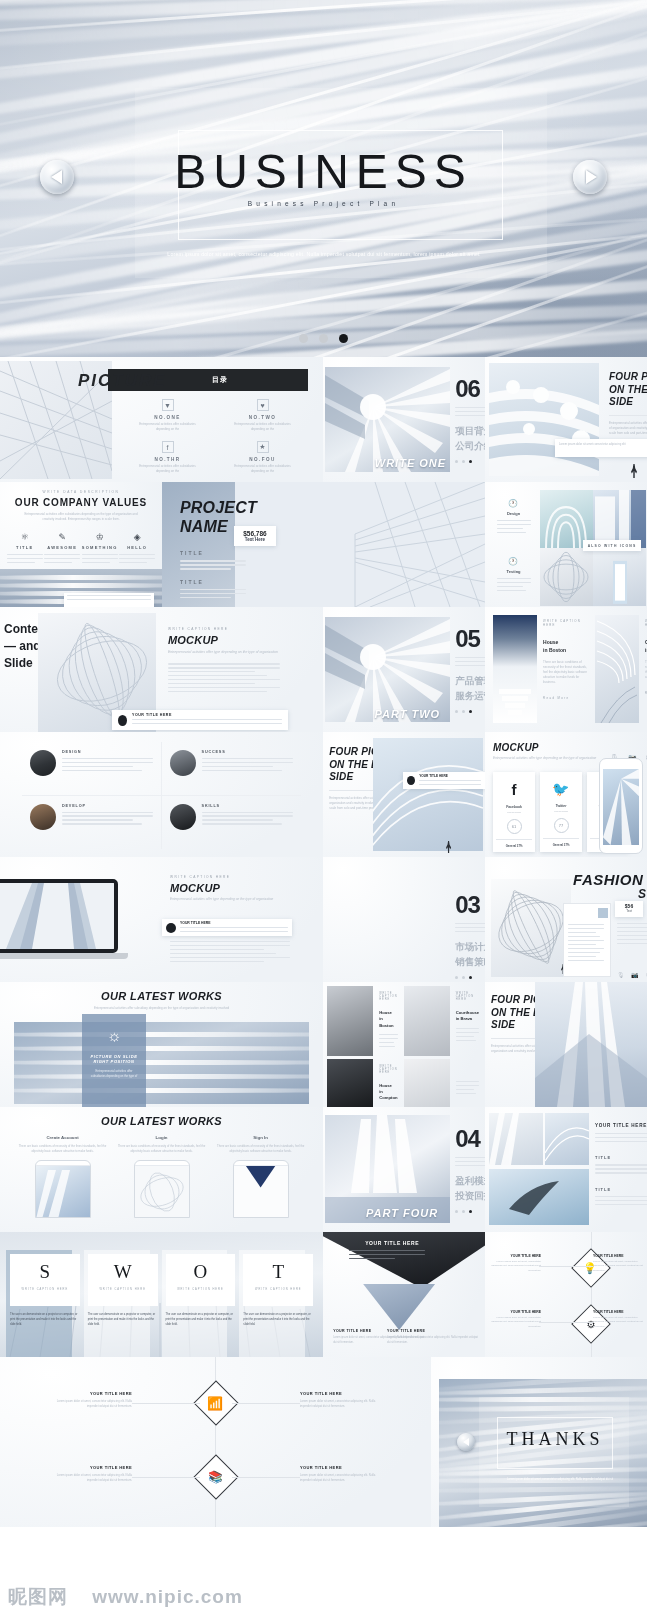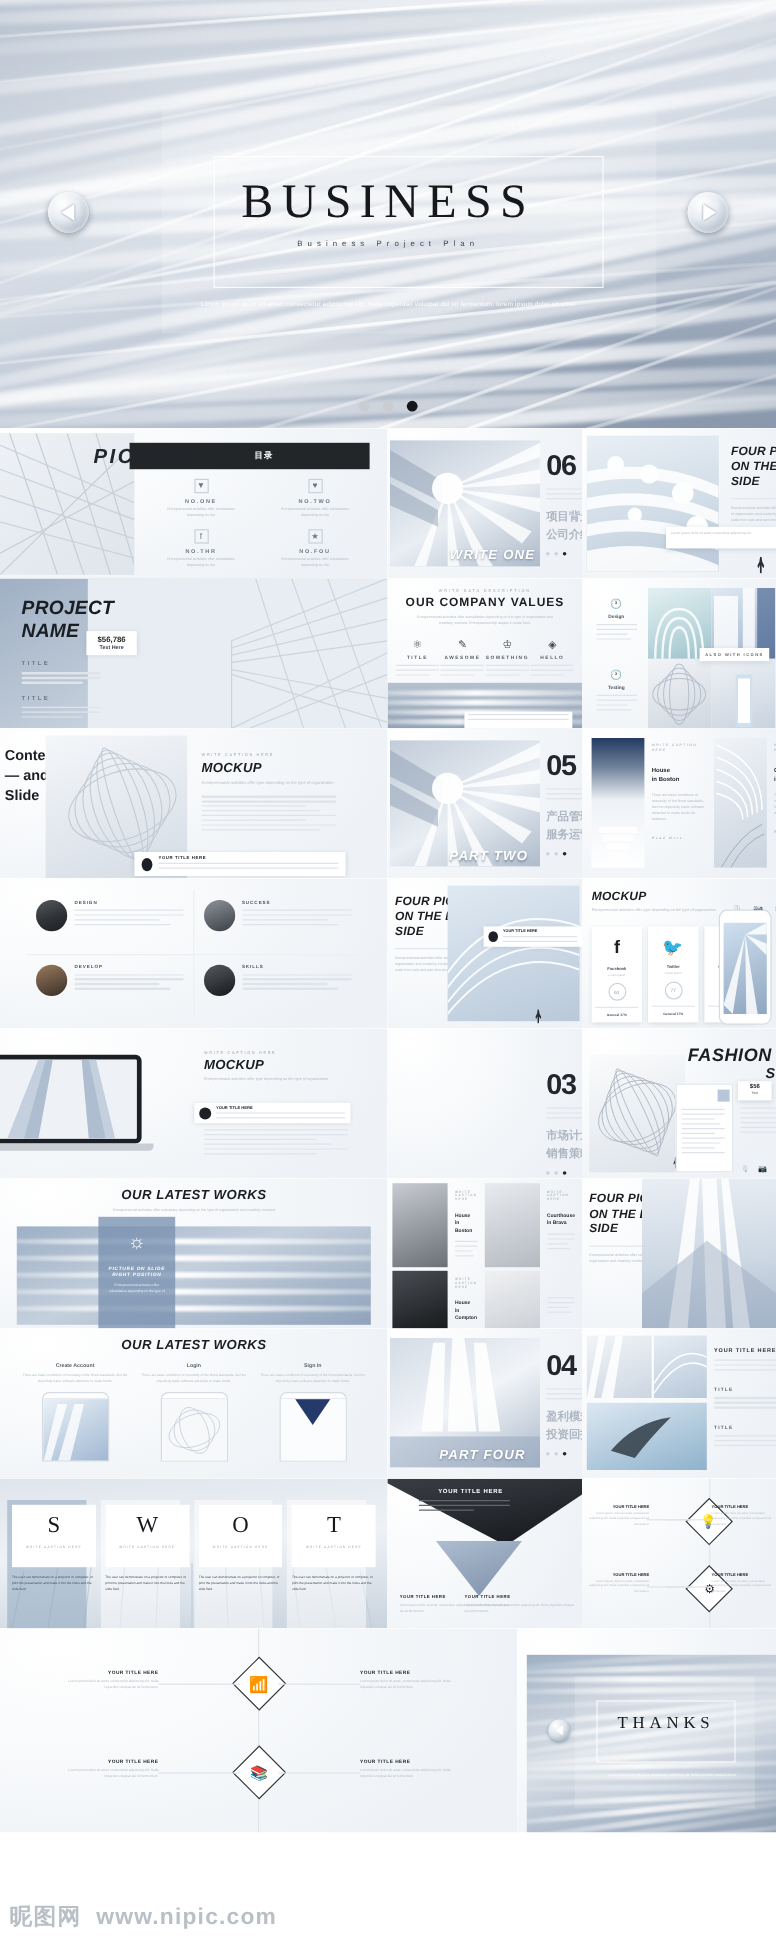--- a/index.html
+++ b/index.html
@@ -17,21 +17,21 @@
         background:linear-gradient(90deg,rgba(255,255,255,0),rgba(255,255,255,1) 45%,rgba(255,255,255,0));
         filter:blur(.6px); border-radius:50%; }
   .hero .shade { position:absolute; inset:0;
         background:radial-gradient(120% 80% at 25% 20%, rgba(255,255,255,.28), rgba(255,255,255,0) 60%),
                    radial-gradient(90% 70% at 85% 90%, rgba(90,110,135,.35), rgba(0,0,0,0) 65%); }
   .hero-panel { position:absolute; left:135px; top:88px; width:412px; height:190px;
         background:rgba(255,255,255,.16); }
   .hero-box { position:absolute; left:178px; top:130px; width:325px; height:110px;
         border:1px solid rgba(255,255,255,.85); }
   .hero-title { position:absolute; left:0; right:0; top:148px; text-align:center;
-        font-family:Liberation Serif, serif; font-size:40px; letter-spacing:7px; color:#16181c; line-height:1; }
+        font-family:Liberation Sans, sans-serif; font-size:48px; letter-spacing:7px; color:#16181c; line-height:1; }
   .hero-sub { position:absolute; left:0; right:0; top:200px; text-align:center;
         font-size:6.5px; letter-spacing:4.2px; color:#3b4450; }
   .hero-body { position:absolute; left:150px; right:150px; top:250px; text-align:center;
         font-size:5.2px; line-height:1.9; color:#ffffff; letter-spacing:.2px; }
   .navbtn { position:absolute; top:160px; width:34px; height:34px; border-radius:50%;
         background:radial-gradient(circle at 34% 28%, #ffffff 0%, #e8edf2 40%, #b9c3cf 72%, #8d99a8 100%);
         box-shadow:0 2px 5px rgba(40,55,75,.45), inset 0 0 4px rgba(255,255,255,.9);
         display:flex; align-items:center; justify-content:center; }
   .navbtn.left { left:40px; } .navbtn.right { right:40px; }
   .navbtn i { display:block; width:0;height:0; }
@@ -274,20 +274,81 @@
 ON THE LEFT
 SIDE</div>
       <div class="line" style="height:1px;width:80px;margin:6px 0 5px"></div>
       <div class="txt micro" style="font-size:3px">Entrepreneurial activities offer subsidiaries depending on the type of organization and creativity involved. Entrepreneurship ranges in scale from solo and part-time projects to large-scale undertakings.</div>
     </div>
     <div style="position:absolute;right:10px;bottom:4px;width:6px;height:14px;background:#2b2f35;clip-path:polygon(40% 0,60% 0,70% 30%,100% 55%,85% 68%,62% 50%,62% 100%,38% 100%,38% 50%,15% 68%,0 55%,30% 30%)"></div>
   </div>
 </div>
 
 <div class="row">
+  <div class="s w1 h">
+    <div class="lightbg"></div>
+    <div style="position:absolute;left:0;right:0;top:8px;text-align:center">
+      <div class="cap" style="font-size:3.2px;letter-spacing:1.6px">WRITE DATA DESCRIPTION</div>
+      <div style="font-size:10px;font-weight:bold;letter-spacing:.8px;color:#1b1e23;margin-top:3px">OUR COMPANY VALUES</div>
+      <div class="txt micro" style="font-size:3px;padding:4px 22px 0">Entrepreneurial activities offer subsidiaries depending on the type of organization and creativity involved. Entrepreneurship ranges in scale from.</div>
+    </div>
+    <div style="position:absolute;left:6px;right:6px;top:50px;display:flex">
+      <div style="flex:1;text-align:center">
+        <div style="font-size:9px;color:#444b54">⚛</div>
+        <div class="cap" style="font-size:4px;font-weight:bold;color:#535a63;letter-spacing:1.3px;margin-top:3px">TITLE</div>
+        <div class="fakelines" style="width:36px;margin:4px auto 0">
+              <i></i>
+              <i></i>
+              <i></i>
+            </div>
+      </div>
+      <div style="flex:1;text-align:center">
+        <div style="font-size:9px;color:#444b54">✎</div>
+        <div class="cap" style="font-size:4px;font-weight:bold;color:#535a63;letter-spacing:1.3px;margin-top:3px">AWESOME</div>
+        <div class="fakelines" style="width:36px;margin:4px auto 0">
+              <i></i>
+              <i></i>
+              <i></i>
+            </div>
+      </div>
+      <div style="flex:1;text-align:center">
+        <div style="font-size:9px;color:#444b54">♔</div>
+        <div class="cap" style="font-size:4px;font-weight:bold;color:#535a63;letter-spacing:1.3px;margin-top:3px">SOMETHING</div>
+        <div class="fakelines" style="width:36px;margin:4px auto 0">
+              <i></i>
+              <i></i>
+              <i></i>
+            </div>
+      </div>
+      <div style="flex:1;text-align:center">
+        <div style="font-size:9px;color:#444b54">◈</div>
+        <div class="cap" style="font-size:4px;font-weight:bold;color:#535a63;letter-spacing:1.3px;margin-top:3px">HELLO</div>
+        <div class="fakelines" style="width:36px;margin:4px auto 0">
+              <i></i>
+              <i></i>
+              <i></i>
+            </div>
+      </div>
+    </div>
+    <div style="position:absolute;left:0;right:0;bottom:0;height:38px;background:linear-gradient(180deg,#b5c1cf,#93a3b7);overflow:hidden">
+      <div class="wavy">
+        <em style="top:6px"></em>
+            <em style="top:14px"></em>
+            <em style="top:22px"></em>
+            <em style="top:30px"></em>
+      </div>
+      <div class="chip" style="position:absolute;left:64px;bottom:0;width:90px;height:14px;padding:2px 3px">
+        <div class="fakelines" style="width:84px">
+              <i></i>
+              <i></i>
+            </div>
+      </div>
+    </div>
+  </div>
+
   <div class="s w2 h">
     <div class="bluebg"></div>
     <svg style="position:absolute;right:0;top:0" width="250" height="125" viewBox="0 0 250 125">
       <rect width="250" height="125" fill="#e8edf3"></rect>
       <g stroke="#cbd4de" stroke-width="1" fill="none">
         <path d="M250 0 L120 52"></path>
             <path d="M250 16 L120 58"></path>
             <path d="M250 34 L120 64"></path>
             <path d="M250 52 L120 70"></path>
         <path d="M250 120 L120 80"></path>
@@ -317,81 +378,20 @@
               <i></i>
               <i></i>
               <i></i>
             </div>
       </div>
 
     </div>
     <div class="chip" style="position:absolute;left:72px;top:44px;width:42px;height:20px;display:flex;flex-direction:column;align-items:center;justify-content:center">
       <div style="font-size:6.5px;font-weight:bold;color:#23262a">$56,786</div>
       <div style="font-size:4.5px;font-weight:bold;color:#3b4250">Text Here</div>
-    </div>
-  </div>
-
-  <div class="s w1 h">
-    <div class="lightbg"></div>
-    <div style="position:absolute;left:0;right:0;top:8px;text-align:center">
-      <div class="cap" style="font-size:3.2px;letter-spacing:1.6px">WRITE DATA DESCRIPTION</div>
-      <div style="font-size:10px;font-weight:bold;letter-spacing:.8px;color:#1b1e23;margin-top:3px">OUR COMPANY VALUES</div>
-      <div class="txt micro" style="font-size:3px;padding:4px 22px 0">Entrepreneurial activities offer subsidiaries depending on the type of organization and creativity involved. Entrepreneurship ranges in scale from.</div>
-    </div>
-    <div style="position:absolute;left:6px;right:6px;top:50px;display:flex">
-      <div style="flex:1;text-align:center">
-        <div style="font-size:9px;color:#444b54">⚛</div>
-        <div class="cap" style="font-size:4px;font-weight:bold;color:#535a63;letter-spacing:1.3px;margin-top:3px">TITLE</div>
-        <div class="fakelines" style="width:36px;margin:4px auto 0">
-              <i></i>
-              <i></i>
-              <i></i>
-            </div>
-      </div>
-      <div style="flex:1;text-align:center">
-        <div style="font-size:9px;color:#444b54">✎</div>
-        <div class="cap" style="font-size:4px;font-weight:bold;color:#535a63;letter-spacing:1.3px;margin-top:3px">AWESOME</div>
-        <div class="fakelines" style="width:36px;margin:4px auto 0">
-              <i></i>
-              <i></i>
-              <i></i>
-            </div>
-      </div>
-      <div style="flex:1;text-align:center">
-        <div style="font-size:9px;color:#444b54">♔</div>
-        <div class="cap" style="font-size:4px;font-weight:bold;color:#535a63;letter-spacing:1.3px;margin-top:3px">SOMETHING</div>
-        <div class="fakelines" style="width:36px;margin:4px auto 0">
-              <i></i>
-              <i></i>
-              <i></i>
-            </div>
-      </div>
-      <div style="flex:1;text-align:center">
-        <div style="font-size:9px;color:#444b54">◈</div>
-        <div class="cap" style="font-size:4px;font-weight:bold;color:#535a63;letter-spacing:1.3px;margin-top:3px">HELLO</div>
-        <div class="fakelines" style="width:36px;margin:4px auto 0">
-              <i></i>
-              <i></i>
-              <i></i>
-            </div>
-      </div>
-    </div>
-    <div style="position:absolute;left:0;right:0;bottom:0;height:38px;background:linear-gradient(180deg,#b5c1cf,#93a3b7);overflow:hidden">
-      <div class="wavy">
-        <em style="top:6px"></em>
-            <em style="top:14px"></em>
-            <em style="top:22px"></em>
-            <em style="top:30px"></em>
-      </div>
-      <div class="chip" style="position:absolute;left:64px;bottom:0;width:90px;height:14px;padding:2px 3px">
-        <div class="fakelines" style="width:84px">
-              <i></i>
-              <i></i>
-            </div>
-      </div>
     </div>
   </div>
 
   <div class="s w1 h">
     <div class="lightbg"></div>
     <div style="position:absolute;left:2px;top:8px;width:212px;height:108px;display:grid;grid-template-columns:1fr 1fr 1fr 1fr;grid-template-rows:1fr 1fr;">
       <div style="text-align:center;padding-top:9px">
         <div style="font-size:8px;color:#5b636d">🕐</div>
         <div style="font-size:4px;font-weight:bold;color:#4e555e;margin-top:3px">Design</div>
         <div class="fakelines" style="width:34px;margin:4px auto 0">
@@ -1230,29 +1230,29 @@
             <em style="top: 99px; transform: rotate(-0.047327deg); opacity: 0.65;"></em>
             <em style="top: 108px; transform: rotate(-0.581604deg); opacity: 0.4;"></em>
             <em style="top: 117px; transform: rotate(-2.72361deg); opacity: 0.8;"></em>
             <em style="top: 126px; transform: rotate(-5.46592deg); opacity: 0.89;"></em>
             <em style="top: 135px; transform: rotate(-7.51878deg); opacity: 0.62;"></em>
             <em style="top: 144px; transform: rotate(-7.91671deg); opacity: 0.44;"></em>
             <em style="top: 153px; transform: rotate(-6.47255deg); opacity: 0.82;"></em>
           </div>
       <div style="position:absolute;left:40px;top:18px;width:150px;height:110px;background:rgba(255,255,255,.18)"></div>
       <div style="position:absolute;left:58px;top:38px;width:116px;height:52px;border:1px solid rgba(255,255,255,.8)"></div>
-      <div style="position:absolute;left:58px;top:50px;width:116px;text-align:center;font-family:'Liberation Serif',serif;font-size:14px;letter-spacing:4px;color:#15181c">THANKS</div>
+      <div style="position:absolute;left:58px;top:50px;width:116px;text-align:center;font-family:'Liberation Serif',serif;font-size:18px;letter-spacing:4px;color:#15181c">THANKS</div>
       <div style="position:absolute;left:44px;right:10px;top:98px;text-align:center;font-size:2.8px;line-height:1.9;color:#fff">Lorem ipsum dolor sit amet, consectetur adipiscing elit. Nulla imperdiet volutpat dui sit</div>
       <div style="position:absolute;left:18px;top:54px;width:18px;height:18px;border-radius:50%;background:radial-gradient(circle at 34% 28%,#fff,#dfe5eb 45%,#a9b5c2 80%);box-shadow:0 1px 3px rgba(40,55,75,.4);display:flex;align-items:center;justify-content:center">
         <i style="display:block;width:0;height:0;border-top:4px solid transparent;border-bottom:4px solid transparent;border-right:6px solid #fff;margin-right:1px"></i>
       </div>
     </div>
   </div>
 </div>
 
 </div>
 
 <div class="footer">
   <div class="wm">
     <span>昵图网</span>
-    <span style="margin-left:6px">www.nipic.com</span>
+    <span style="margin-left:18px">www.nipic.com</span>
   </div>
 </div>
 
 </body></html>

